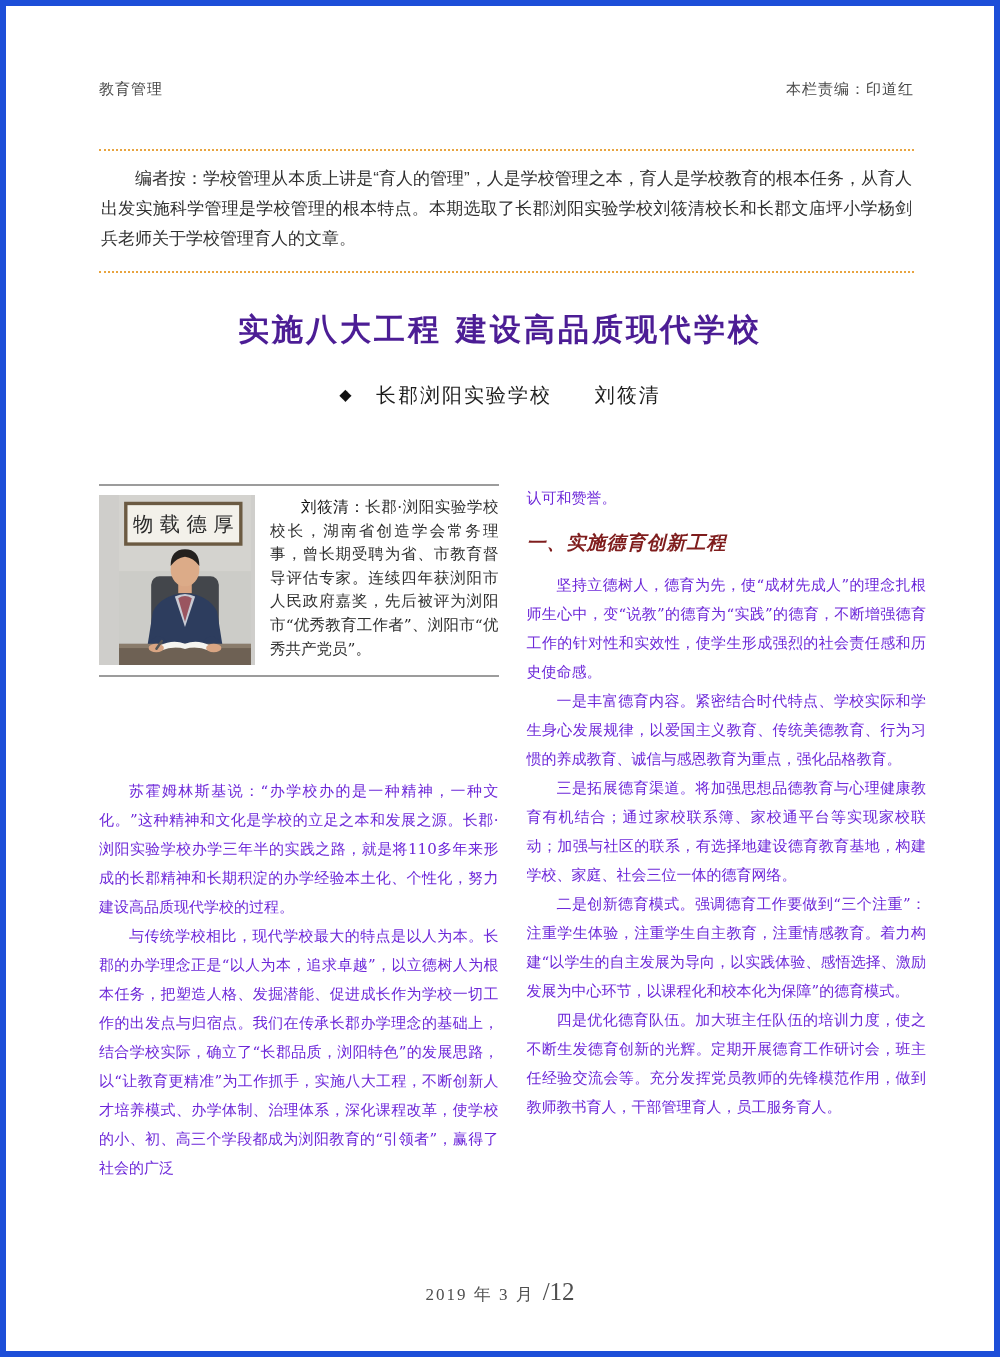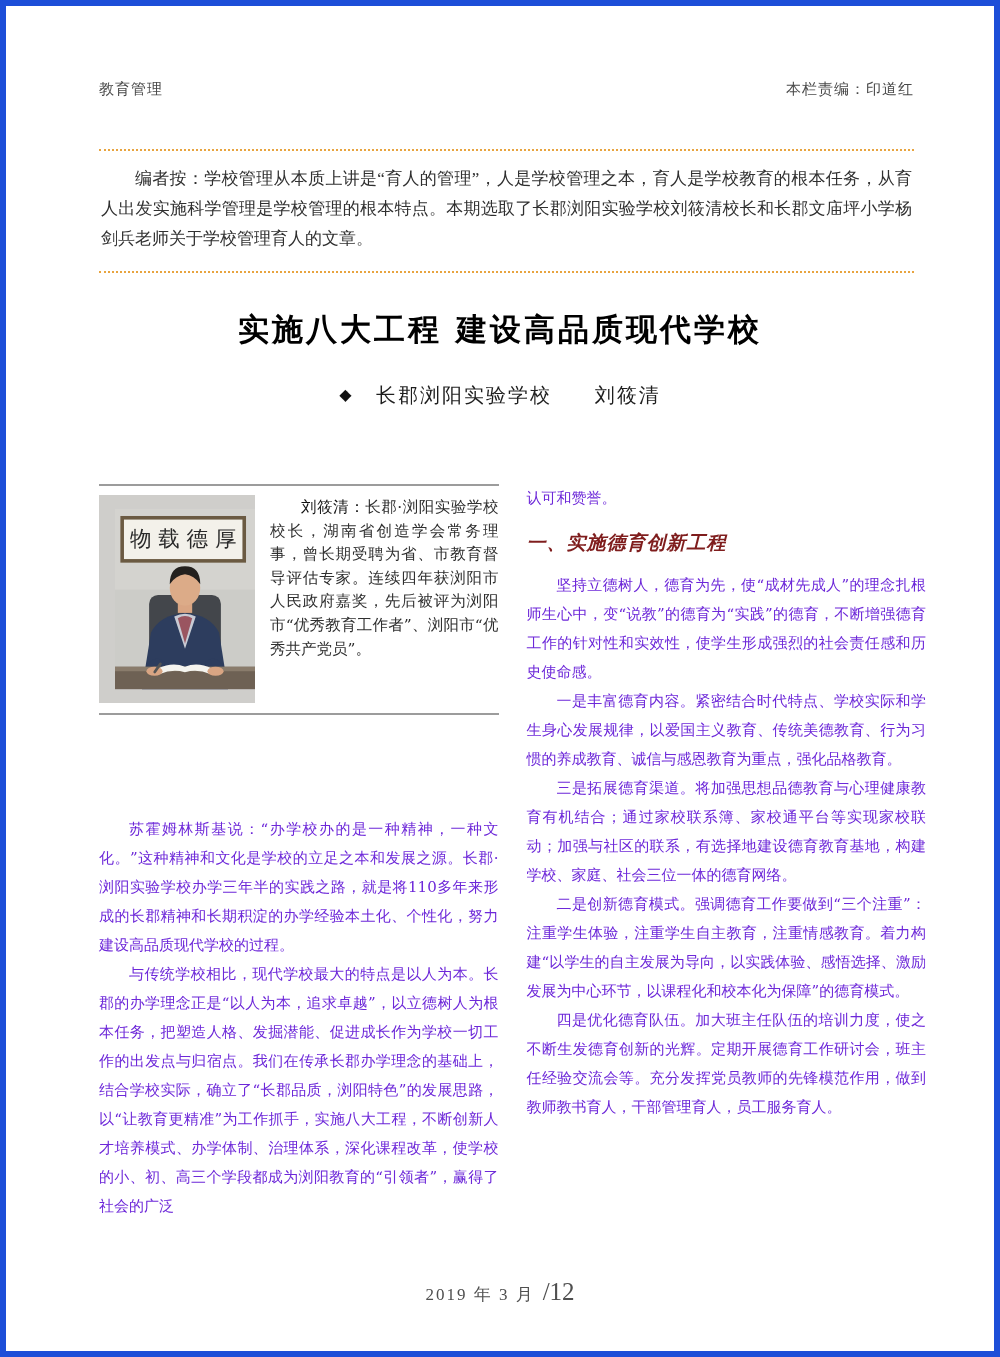--- a/index.html
+++ b/index.html
@@ -23,29 +23,29 @@
   
   .editor-note {
     position: absolute; top: 143px; left: 93px; right: 80px;
     border-top: 2px dotted #e8a43f;
     border-bottom: 2px dotted #e8a43f;
     padding: 13px 2px 17px 2px;
   }
   .editor-note p {
     font-size: 17px; line-height: 30px; color: #303030;
     text-align: justify; text-indent: 2em;
-    font-family: Liberation Serif, serif;
+    font-family: Liberation Sans, sans-serif;
   }
   
   .article-title {
     position: absolute; top: 303px; left: 0; width: 100%;
     text-align: center;
     font-family: "DejaVu Serif", serif;
     font-weight: bold; font-size: 31px; letter-spacing: 3px;
-    color: #000000;
+    color: #4c1d95;
   }
   .byline {
     position: absolute; top: 376px; left: 0; width: 100%;
     text-align: center; font-size: 20px; color: #1e1e1e;
     letter-spacing: 2px;
   }
   .byline .diamond { font-size: 16px; margin-right: 14px; position: relative; top: -2px; color: #111; }
   .byline .byline-gap { display: inline-block; width: 26px; }
   
   .columns {
@@ -65,21 +65,21 @@
     margin: 17px 0 15px 0; letter-spacing: 1px; font-style: italic;
   }
   
   .bio-box {
     border-top: 2px solid #9c9c9c;
     border-bottom: 2px solid #9c9c9c;
     padding: 9px 0 10px 0;
     display: flex; align-items: flex-start;
   }
   .photo {
-    width: 156px; height: 208px; flex: 0 0 auto;
+    width: 156px; height: 170px; flex: 0 0 auto;
     background: #cfcecb;
     padding-left: 16px;
   }
   .photo svg { display: block; width: 100%; height: 100%; }
   .bio-text {
     flex: 1; padding-left: 15px;
     font-size: 15.5px; line-height: 23.6px; color: #2f2f2f;
     text-align: justify; text-indent: 2em;
   }
   .bio-text b {

